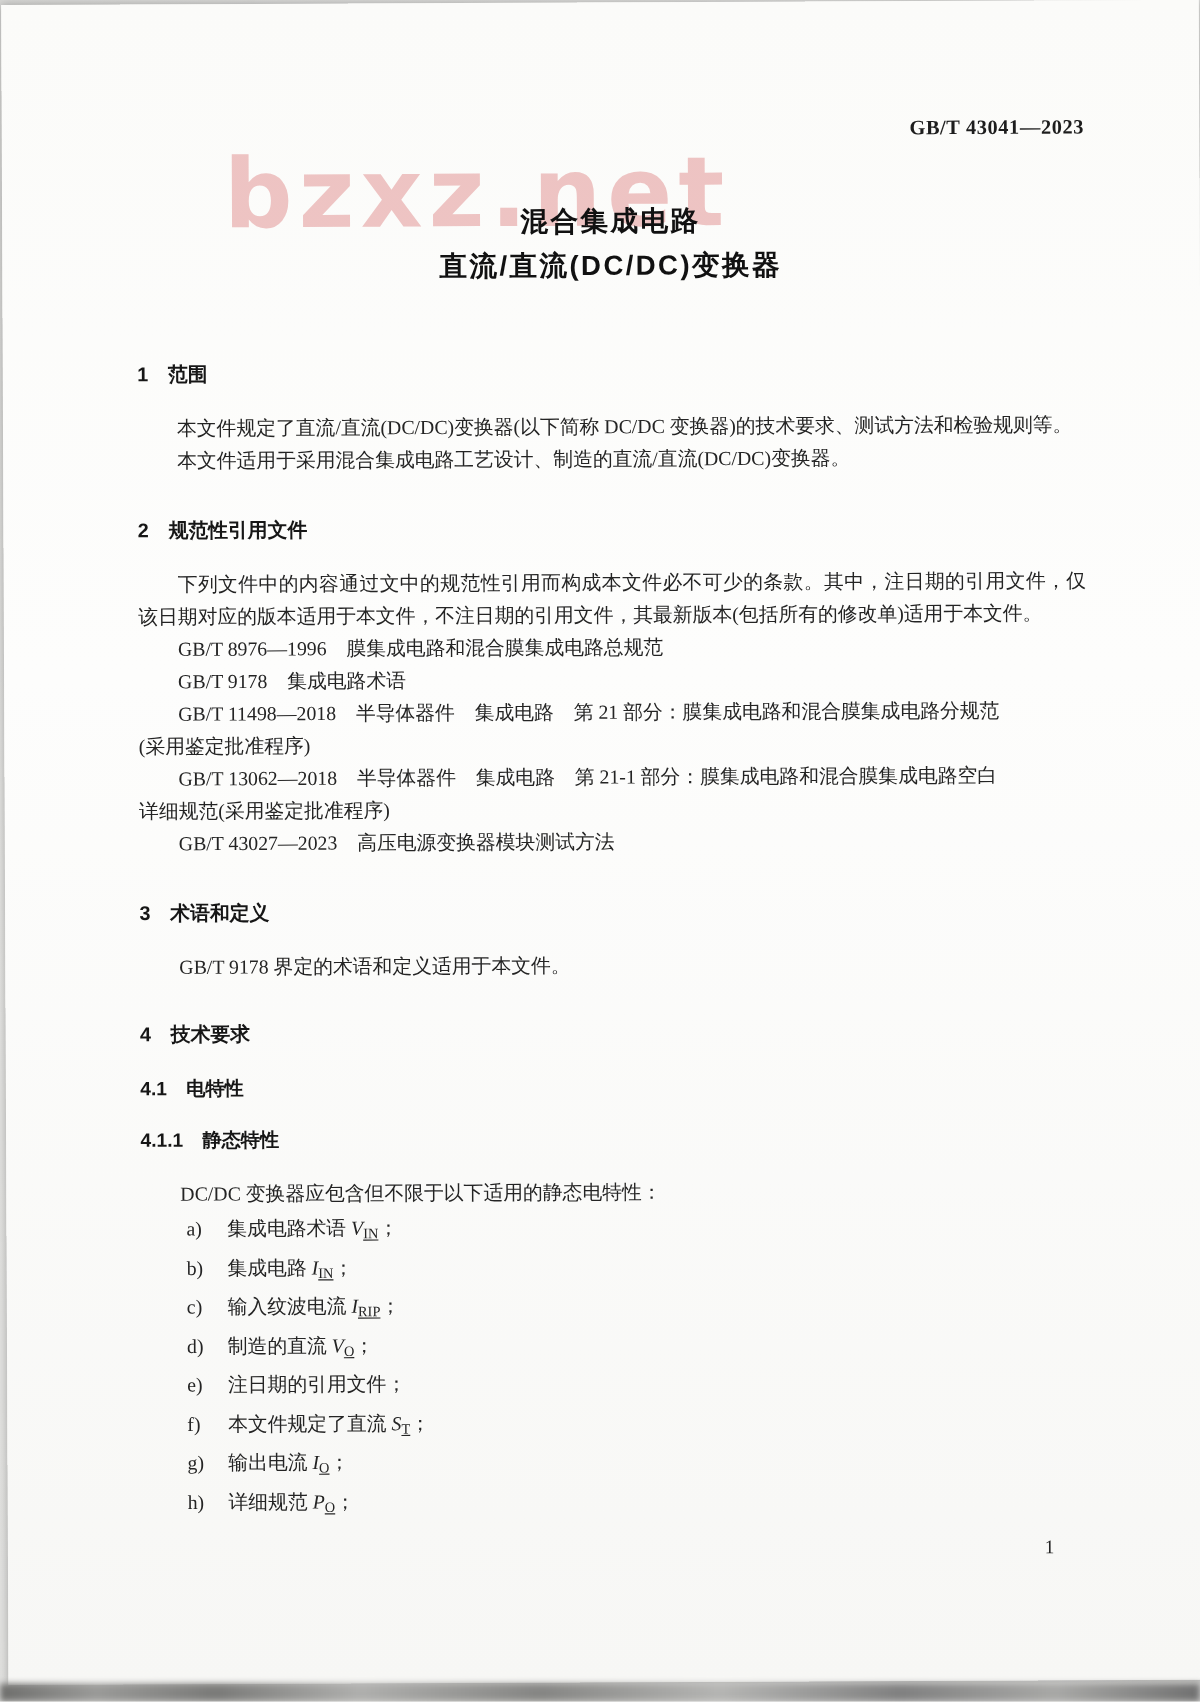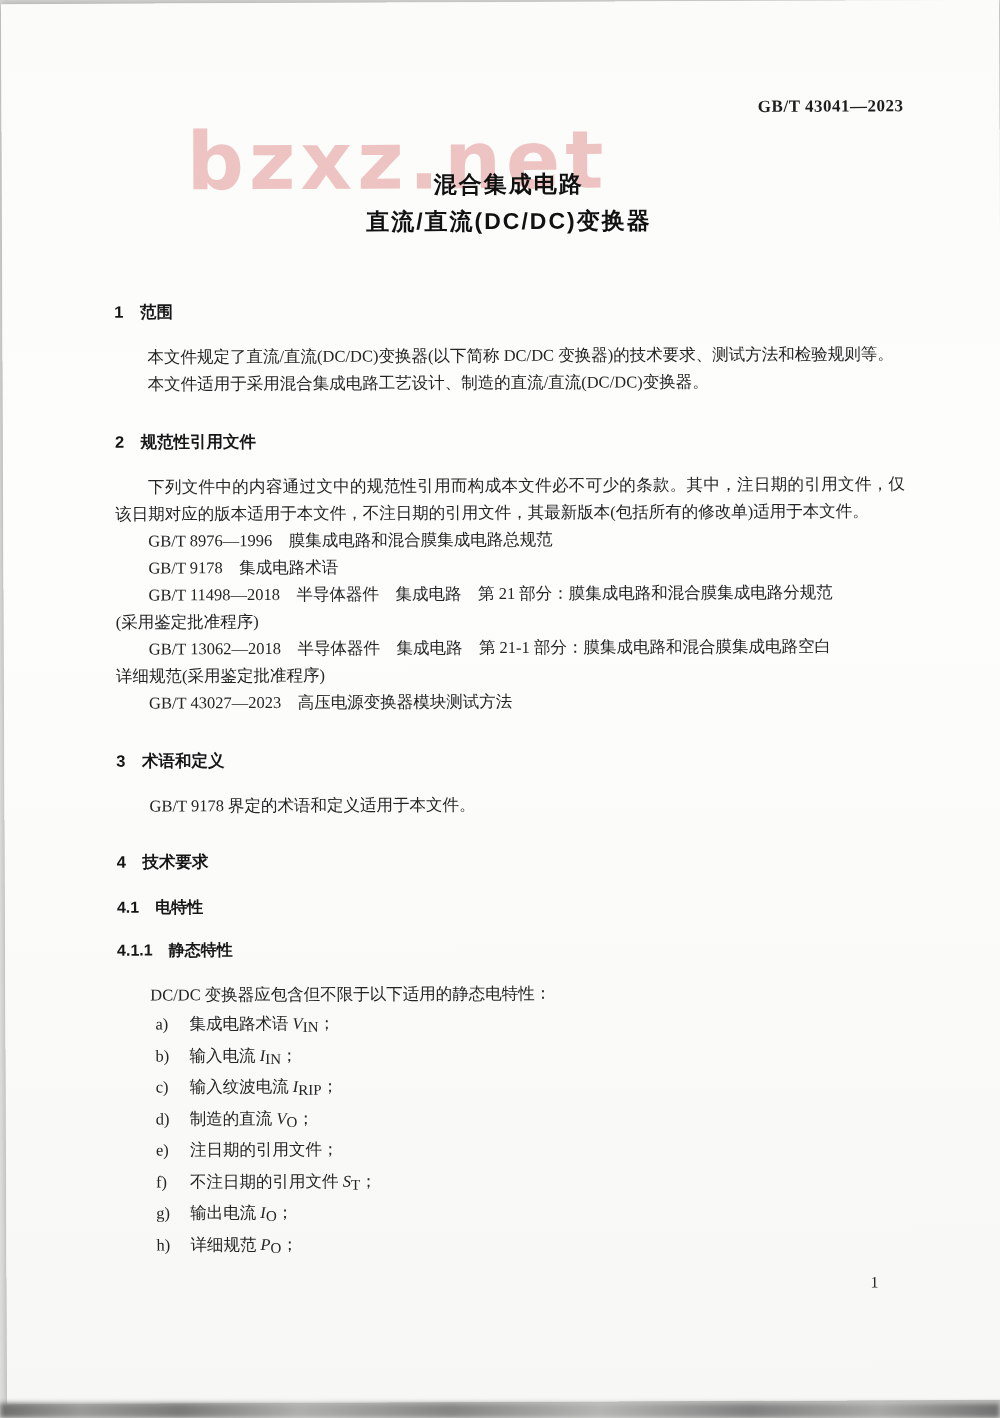--- a/index.html
+++ b/index.html
@@ -77,21 +77,21 @@
   .ref-l2 { font-size: 16.5px; line-height: 27px; color: #242424; }
   .list { margin-top: 2px; }
   .list-item {
     font-size: 16.5px;
     line-height: 27.5px;
     padding-left: 38px;
     color: #242424;
   }
   .li-label { display: inline-block; width: 34px; }
   .var { font-style: italic; font-family: "Liberation Serif", serif; }
-  sub { font-size: 15px; vertical-align: -3px; letter-spacing: 0; }
+  sub { font-size: 12px; vertical-align: -3px; letter-spacing: 0; text-decoration: underline; }
   .page-number {
     margin-top: 14px;
     text-align: right;
     padding-right: 30px;
     font-size: 16px;
     color: #242424;
   }
   .scan-edge {
     position: absolute;
     left: 0; right: 0; bottom: 0;
@@ -155,29 +155,29 @@
 
     <div class="h1 s4">4　技术要求</div>
     <div class="h2">4.1　电特性</div>
     <div class="h3">4.1.1　静态特性</div>
     <div class="body-block">
       <div class="para">DC/DC 变换器应包含但不限于以下适用的静态电特性：</div>
       <div class="list">
 
         <div class="list-item"><span class="li-label">a)</span><span>集成电路术语 </span><span><i class="var">V</i><sub>IN</sub></span><span>；</span></div>
 
-        <div class="list-item"><span class="li-label">b)</span><span>输入电流 </span><span><i class="var">I</i><sub>IN</sub></span><span>；</span></div>
+        <div class="list-item"><span class="li-label">b)</span><span>集成电路 </span><span><i class="var">I</i><sub>IN</sub></span><span>；</span></div>
 
         <div class="list-item"><span class="li-label">c)</span><span>输入纹波电流 </span><span><i class="var">I</i><sub>RIP</sub></span><span>；</span></div>
 
         <div class="list-item"><span class="li-label">d)</span><span>制造的直流 </span><span><i class="var">V</i><sub>O</sub></span><span>；</span></div>
 
         <div class="list-item"><span class="li-label">e)</span><span>注日期的引用文件</span><span><i class="var"></i><sub></sub></span><span>；</span></div>
 
-        <div class="list-item"><span class="li-label">f)</span><span>不注日期的引用文件 </span><span><i class="var">S</i><sub>T</sub></span><span>；</span></div>
+        <div class="list-item"><span class="li-label">f)</span><span>本文件规定了直流 </span><span><i class="var">S</i><sub>T</sub></span><span>；</span></div>
 
         <div class="list-item"><span class="li-label">g)</span><span>输出电流 </span><span><i class="var">I</i><sub>O</sub></span><span>；</span></div>
 
         <div class="list-item"><span class="li-label">h)</span><span>详细规范 </span><span><i class="var">P</i><sub>O</sub></span><span>；</span></div>
 
       </div>
     </div>
 
     <div class="page-number">1</div>
 

